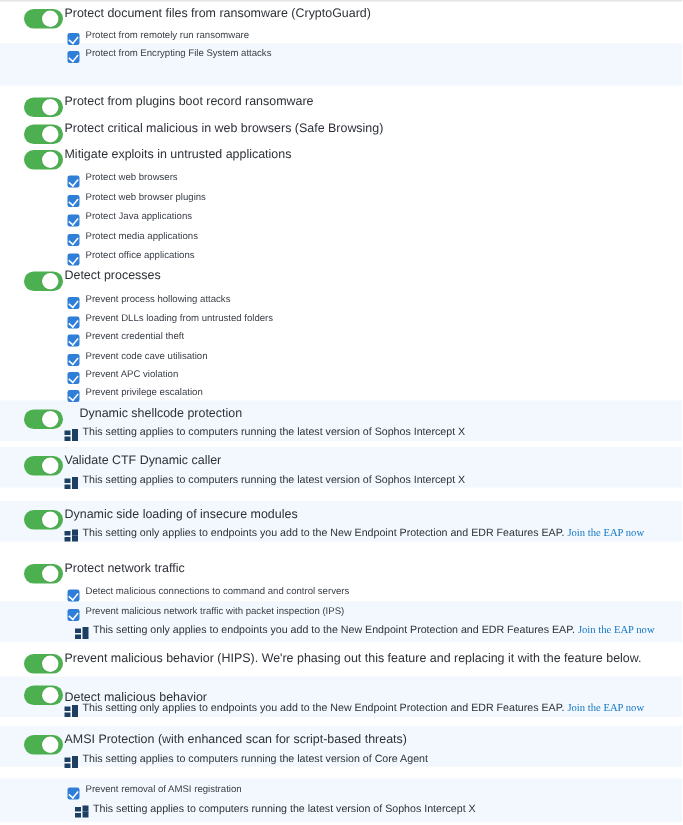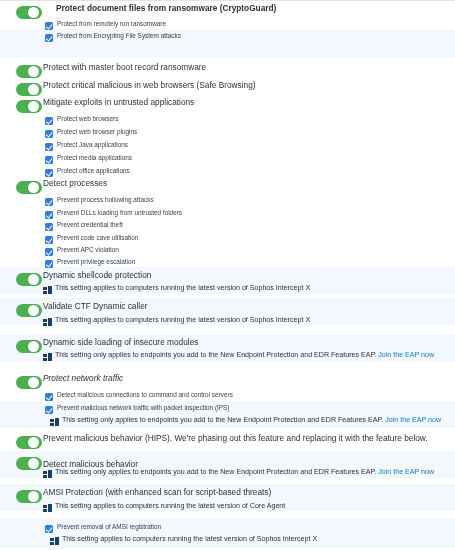--- a/index.html
+++ b/index.html
@@ -101,50 +101,50 @@
     line-height: 9px;
     white-space: nowrap;
   }
   .lbl-note {
     position: absolute;
     font-size: 7.1px;
     color: #2d3138;
     line-height: 10px;
     white-space: nowrap;
   }
-  .eaplink { color: #1577c4; }
+  .eaplink { color: #1577c4; font-family: Liberation Serif, serif; }
 </style>
 </head>
 <body>
 
 <div id="root">
   <div class="top-divider"></div>
   <div id="bands">
       <div class="band" style="top: 29px; height: 28px;"></div>
       <div class="band" style="top: 267px; height: 27px;"></div>
       <div class="band" style="top: 298px; height: 27px;"></div>
       <div class="band" style="top: 334px; height: 27px;"></div>
       <div class="band" style="top: 401px; height: 27px;"></div>
       <div class="band" style="top: 451px; height: 27px;"></div>
       <div class="band" style="top: 484px; height: 27px;"></div>
       <div class="band" style="top: 519px; height: 29px;"></div>
     </div>
   <div id="rows">
       <div class="toggle" style="left: 16px; top: 6px;">
         <span class="knob"></span>
       </div>
-      <div class="lbl-main" style="left: 56px; top: 3px; font-weight: bold;">Protect document files from ransomware (CryptoGuard)</div>
+      <div class="lbl-main" style="left: 43px; top: 3px;">Protect document files from ransomware (CryptoGuard)</div>
       <div class="cbx" style="left: 45px; top: 22px;"></div>
       <div class="lbl-sub" style="left: 57px; top: 19px;">Protect from remotely run ransomware</div>
       <div class="cbx" style="left: 45px; top: 34px;"></div>
       <div class="lbl-sub" style="left: 57px; top: 31px;">Protect from Encrypting File System attacks</div>
       <div class="toggle" style="left: 16px; top: 65px;">
         <span class="knob"></span>
       </div>
-      <div class="lbl-main" style="left: 43px; top: 62px;">Protect with master boot record ransomware</div>
+      <div class="lbl-main" style="left: 43px; top: 62px;">Protect from plugins boot record ransomware</div>
       <div class="toggle" style="left: 16px; top: 83px;">
         <span class="knob"></span>
       </div>
       <div class="lbl-main" style="left: 43px; top: 80px;">Protect critical malicious in web browsers (Safe Browsing)</div>
       <div class="toggle" style="left: 16px; top: 100px;">
         <span class="knob"></span>
       </div>
       <div class="lbl-main" style="left: 43px; top: 97px;">Mitigate exploits in untrusted applications</div>
       <div class="cbx" style="left: 45px; top: 117px;"></div>
       <div class="lbl-sub" style="left: 57px; top: 114px;">Protect web browsers</div>
@@ -168,21 +168,21 @@
       <div class="lbl-sub" style="left: 57px; top: 220px;">Prevent credential theft</div>
       <div class="cbx" style="left: 45px; top: 236px;"></div>
       <div class="lbl-sub" style="left: 57px; top: 233px;">Prevent code cave utilisation</div>
       <div class="cbx" style="left: 45px; top: 248px;"></div>
       <div class="lbl-sub" style="left: 57px; top: 245px;">Prevent APC violation</div>
       <div class="cbx" style="left: 45px; top: 260px;"></div>
       <div class="lbl-sub" style="left: 57px; top: 257px;">Prevent privilege escalation</div>
       <div class="toggle" style="left: 16px; top: 273px;">
         <span class="knob"></span>
       </div>
-      <div class="lbl-main" style="left: 43px; top: 270px;">Dynamic shellcode protection</div>
+      <div class="lbl-main" style="left: 53px; top: 270px;">Dynamic shellcode protection</div>
       <span class="winicon" style="left: 43px; top: 286px;">
         <i></i>
         <i></i>
         <i></i>
         <i></i>
       </span>
       <div class="lbl-note" style="left: 55px; top: 283px;"><span>This setting applies to computers running the latest version of Sophos Intercept X</span></div>
       <div class="toggle" style="left: 16px; top: 304px;">
         <span class="knob"></span>
       </div>
@@ -201,21 +201,21 @@
       <span class="winicon" style="left: 43px; top: 353px;">
         <i></i>
         <i></i>
         <i></i>
         <i></i>
       </span>
       <div class="lbl-note" style="left: 55px; top: 350px;"><span>This setting only applies to endpoints you add to the New Endpoint Protection and EDR Features EAP.</span> <span class="eaplink">Join the EAP now</span></div>
       <div class="toggle" style="left: 16px; top: 376px;">
         <span class="knob"></span>
       </div>
-      <div class="lbl-main" style="left: 43px; top: 373px; font-style: italic;">Protect network traffic</div>
+      <div class="lbl-main" style="left: 43px; top: 373px;">Protect network traffic</div>
       <div class="cbx" style="left: 45px; top: 393px;"></div>
       <div class="lbl-sub" style="left: 57px; top: 390px;">Detect malicious connections to command and control servers</div>
       <div class="cbx" style="left: 45px; top: 406px;"></div>
       <div class="lbl-sub" style="left: 57px; top: 403px;">Prevent malicious network traffic with packet inspection (IPS)</div>
       <span class="winicon" style="left: 50px; top: 418px;">
         <i></i>
         <i></i>
         <i></i>
         <i></i>
       </span>

